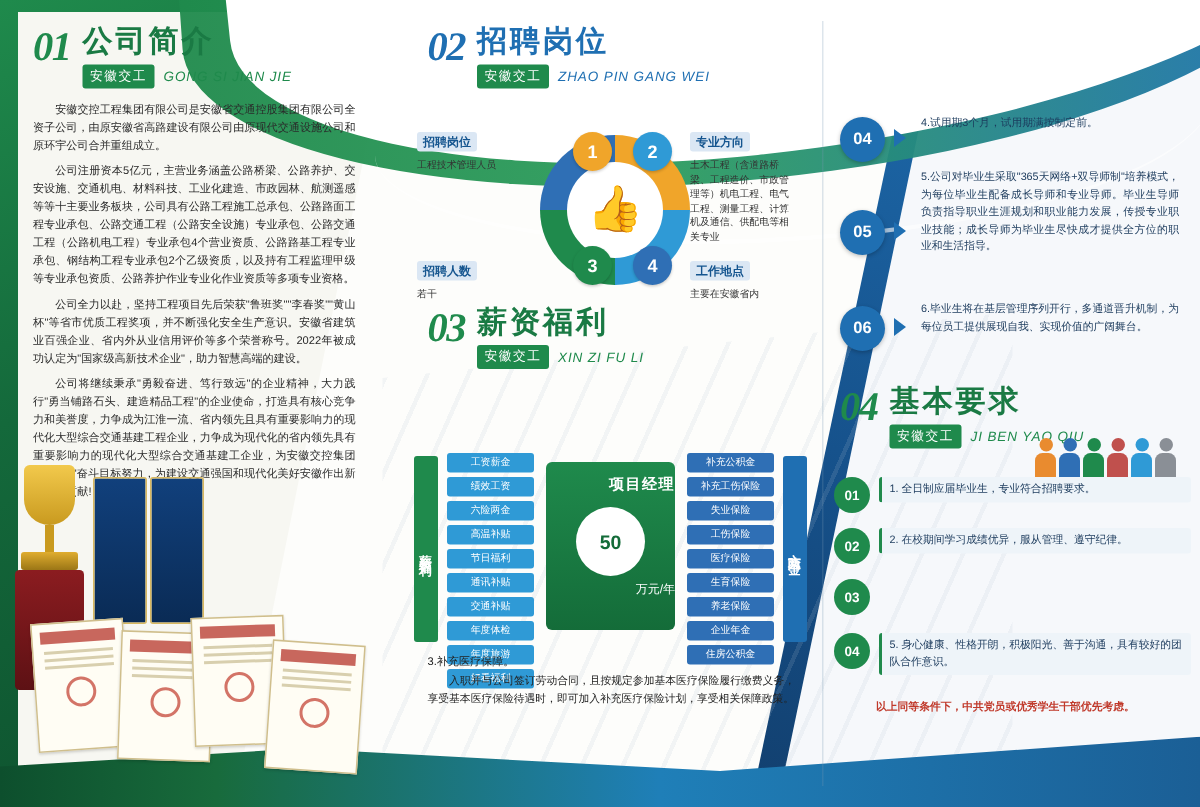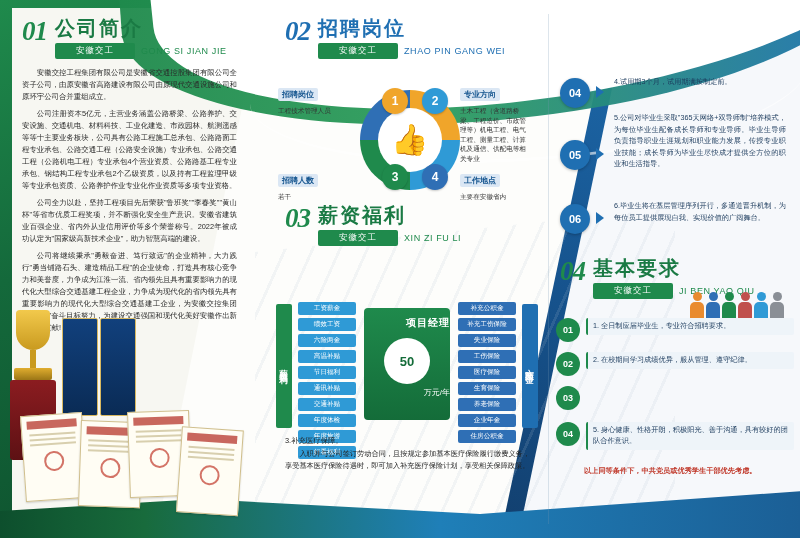--- a/index.html
+++ b/index.html
@@ -69,25 +69,25 @@
     font-family:"Liberation Serif","DejaVu Serif",serif;
     font-size:27px;font-weight:bold;font-style:italic;
     line-height:1;letter-spacing:-1px;
   }
   .sec-title{
     font-size:20px;font-weight:bold;line-height:1.05;
     letter-spacing:2px;
   }
   .sec-sub{display:flex;align-items:center;gap:6px;margin-top:4px;}
   .sec-chip{
-    font-size:8.5px;color:#fff;border-radius:2px;padding:2px 21px;
+    font-size:8.5px;color:#fff;border-radius:2px;padding:2px 5px;
     letter-spacing:1px;white-space:nowrap;
   }
   .sec-pinyin{
-    font-size:9px;letter-spacing:.6px;
+    font-size:9px;font-style:italic;letter-spacing:.6px;
   }
 
   
   #sec01{left:22px;top:18px;width:215px;}
   #sec01 .sec-num{color:#1f8a4c;}
   #sec01 .sec-title{color:#1a7a44;}
   #sec01 .sec-chip{background:#1f8a4c;}
   #sec01 .sec-pinyin{color:#1f8a4c;}
   .body-text{
     margin-top:8px;font-size:7.4px;line-height:1.62;color:#2a2a2a;

